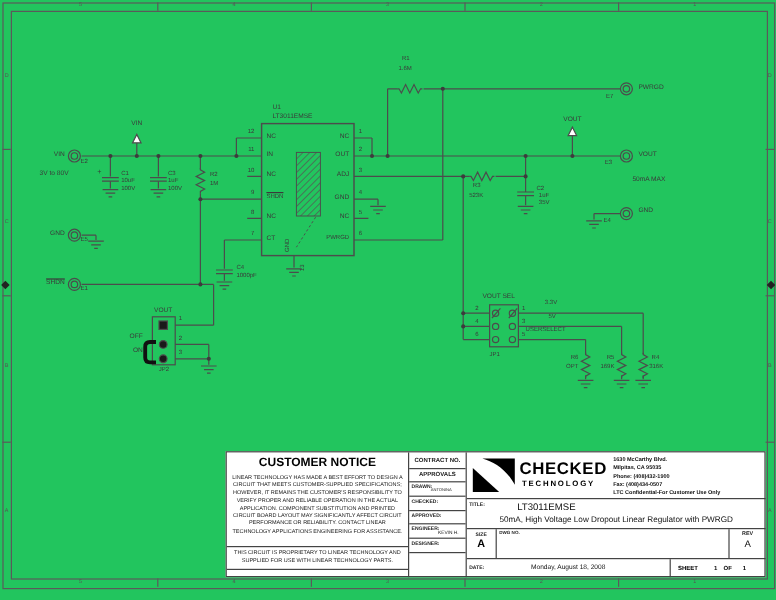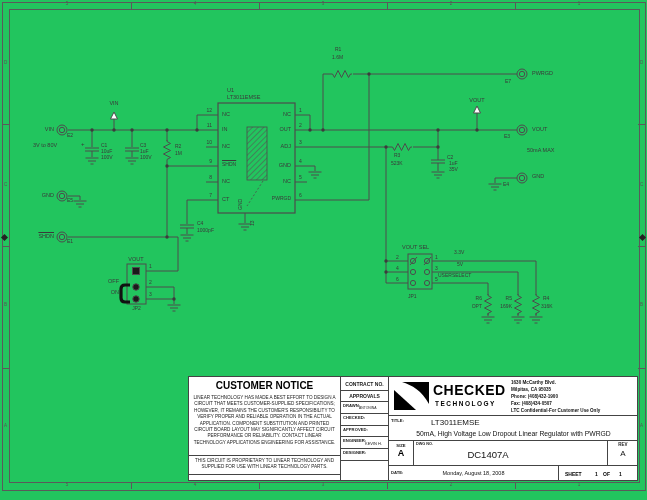--- a/index.html
+++ b/index.html
@@ -373,21 +373,20 @@
         <div style="position:absolute;left:0;top:14px;width:249px;text-align:center;font-size:6.8px;color:#111;white-space:nowrap;">50mA, High Voltage Low Dropout Linear Regulator with PWRGD</div>
       </div>
 
       <div class="row" style="left:0;top:64px;width:249px;height:25px;">
         <div class="cell" style="left:0;top:0;width:25px;height:24px;">
           <div style="text-align:center;font-size:4.2px;font-weight:bold;padding-top:2px;">SIZE</div>
           <div style="text-align:center;font-size:9px;font-weight:bold;color:#000;">A</div>
         </div>
         <div class="cell" style="left:25px;top:0;width:194px;height:24px;">
           <span class="tbl" style="left:2px;top:1px;font-size:3.8px;font-weight:bold;">DWG NO.</span>
-          <div style="text-align:center;padding-right:45px;padding-top:8px;font-size:9.5px;color:#111;">DC1407A</div>
         </div>
         <div class="abs" style="left:219px;top:0;width:30px;height:24px;">
           <div style="text-align:center;font-size:4.5px;font-weight:bold;padding-top:1px;">REV</div>
           <div style="text-align:center;font-size:8px;color:#111;padding-top:2px;">A</div>
         </div>
       </div>
 
       <div class="abs" style="left:0;top:89px;width:249px;height:15px;">
         <div class="cell" style="left:0;top:0;width:170px;height:15px;">
           <span class="tbl" style="left:2px;top:4px;font-weight:bold;">DATE:</span>

